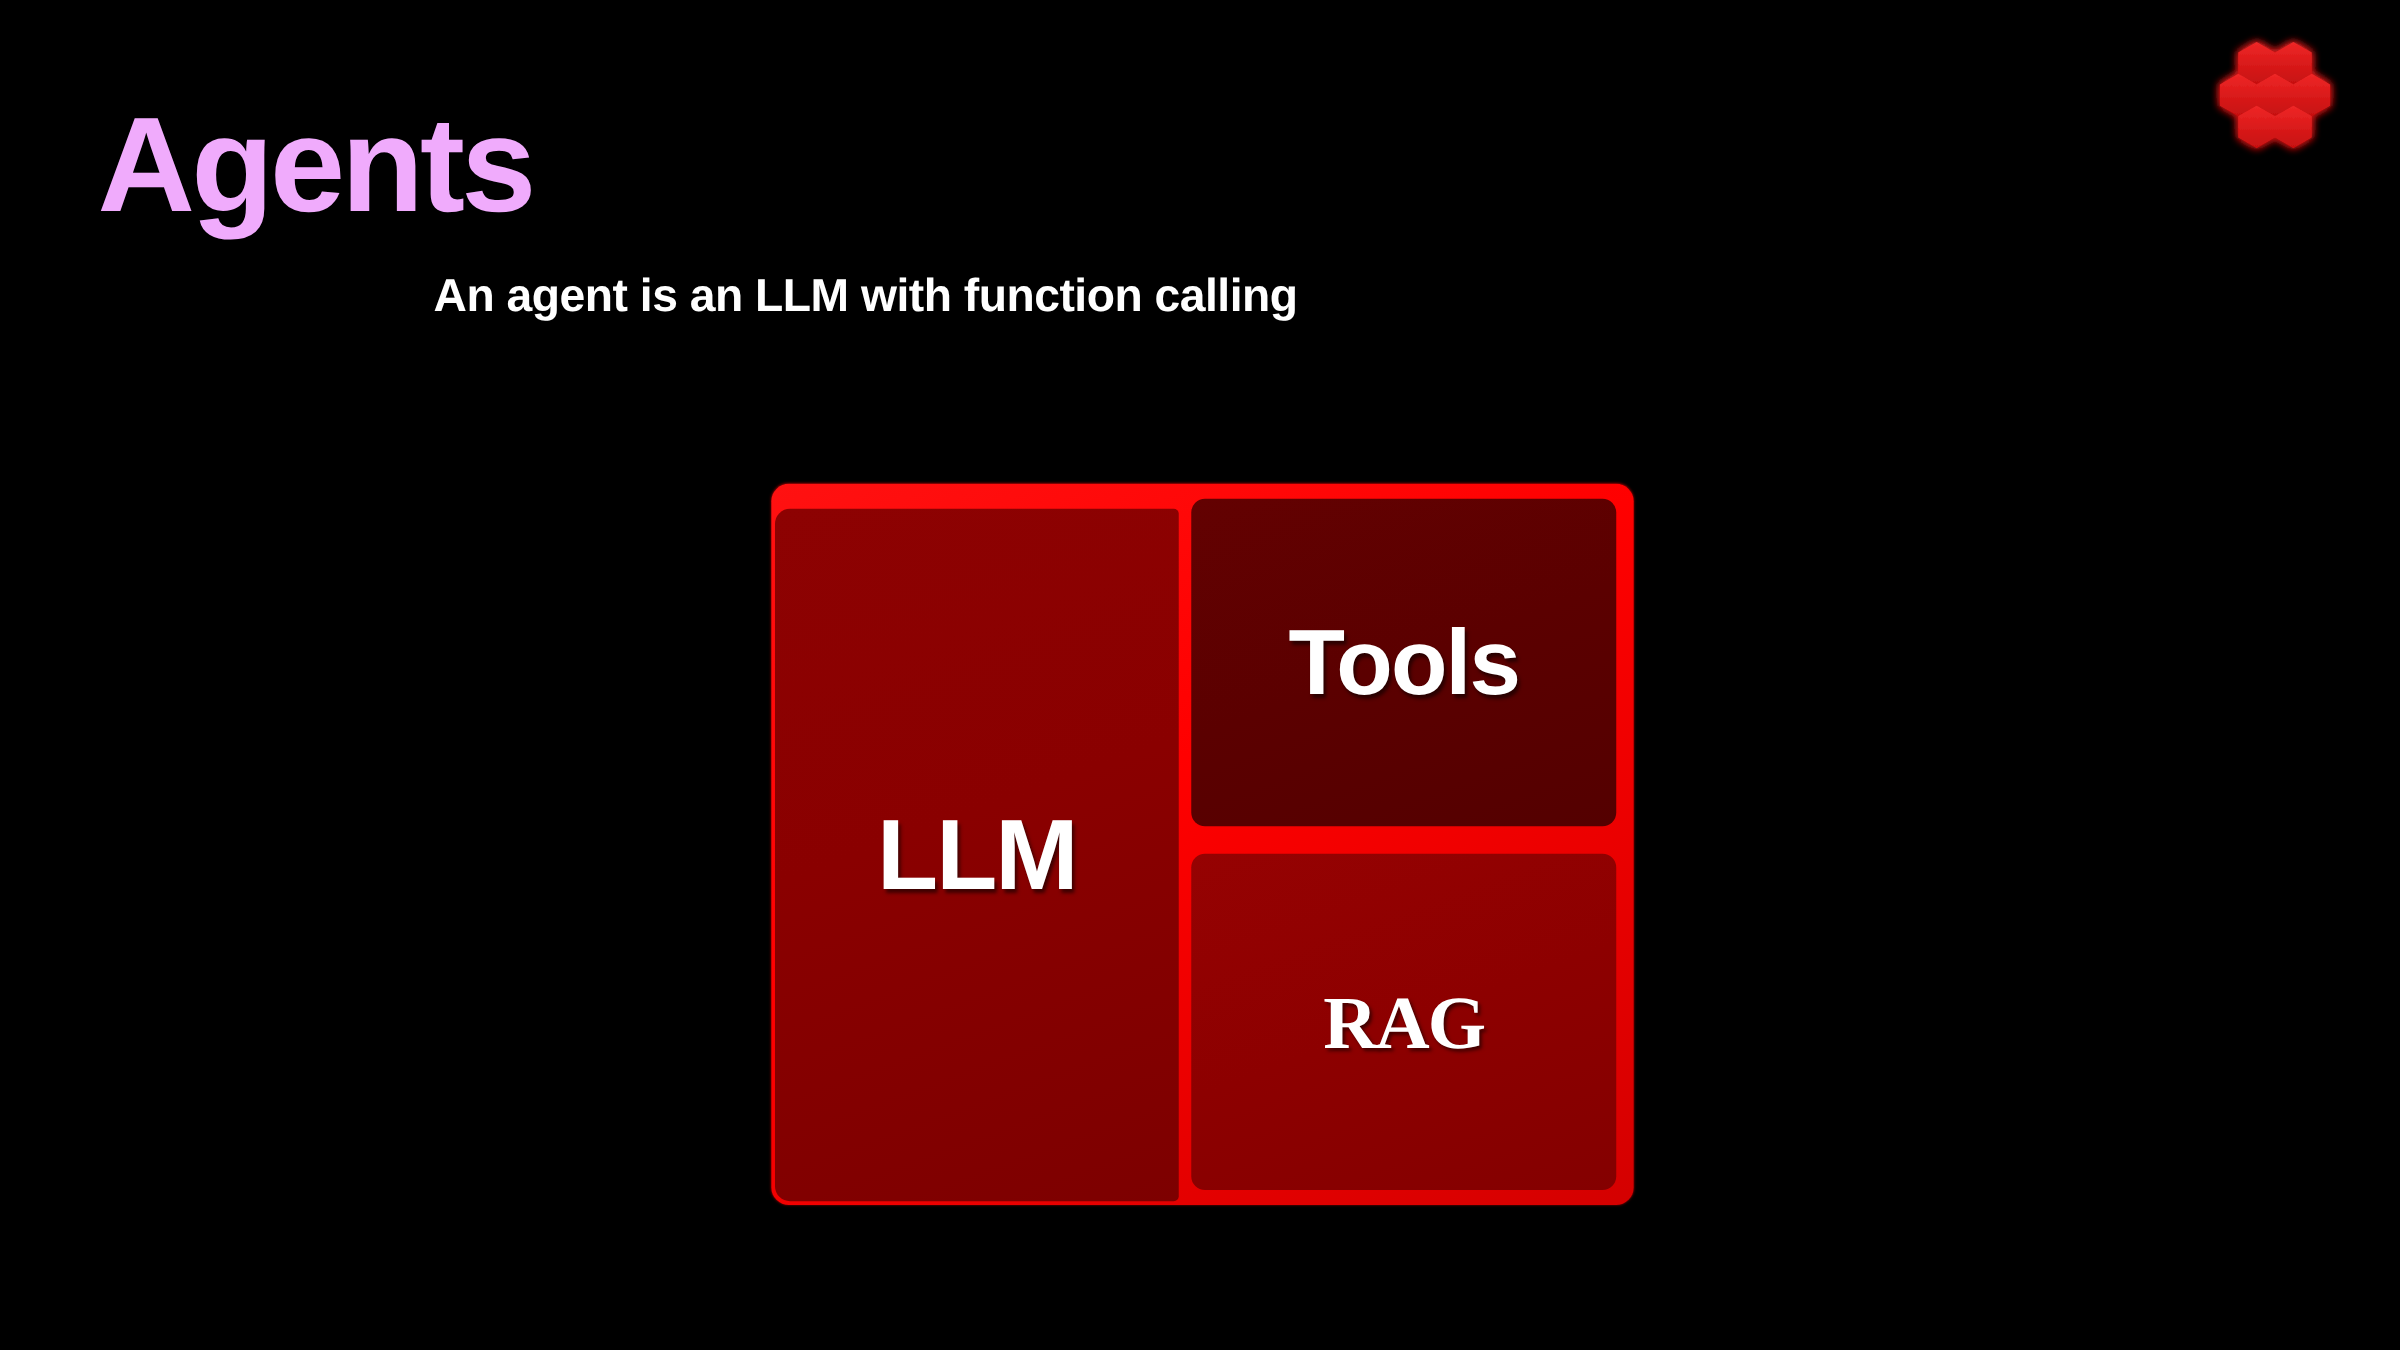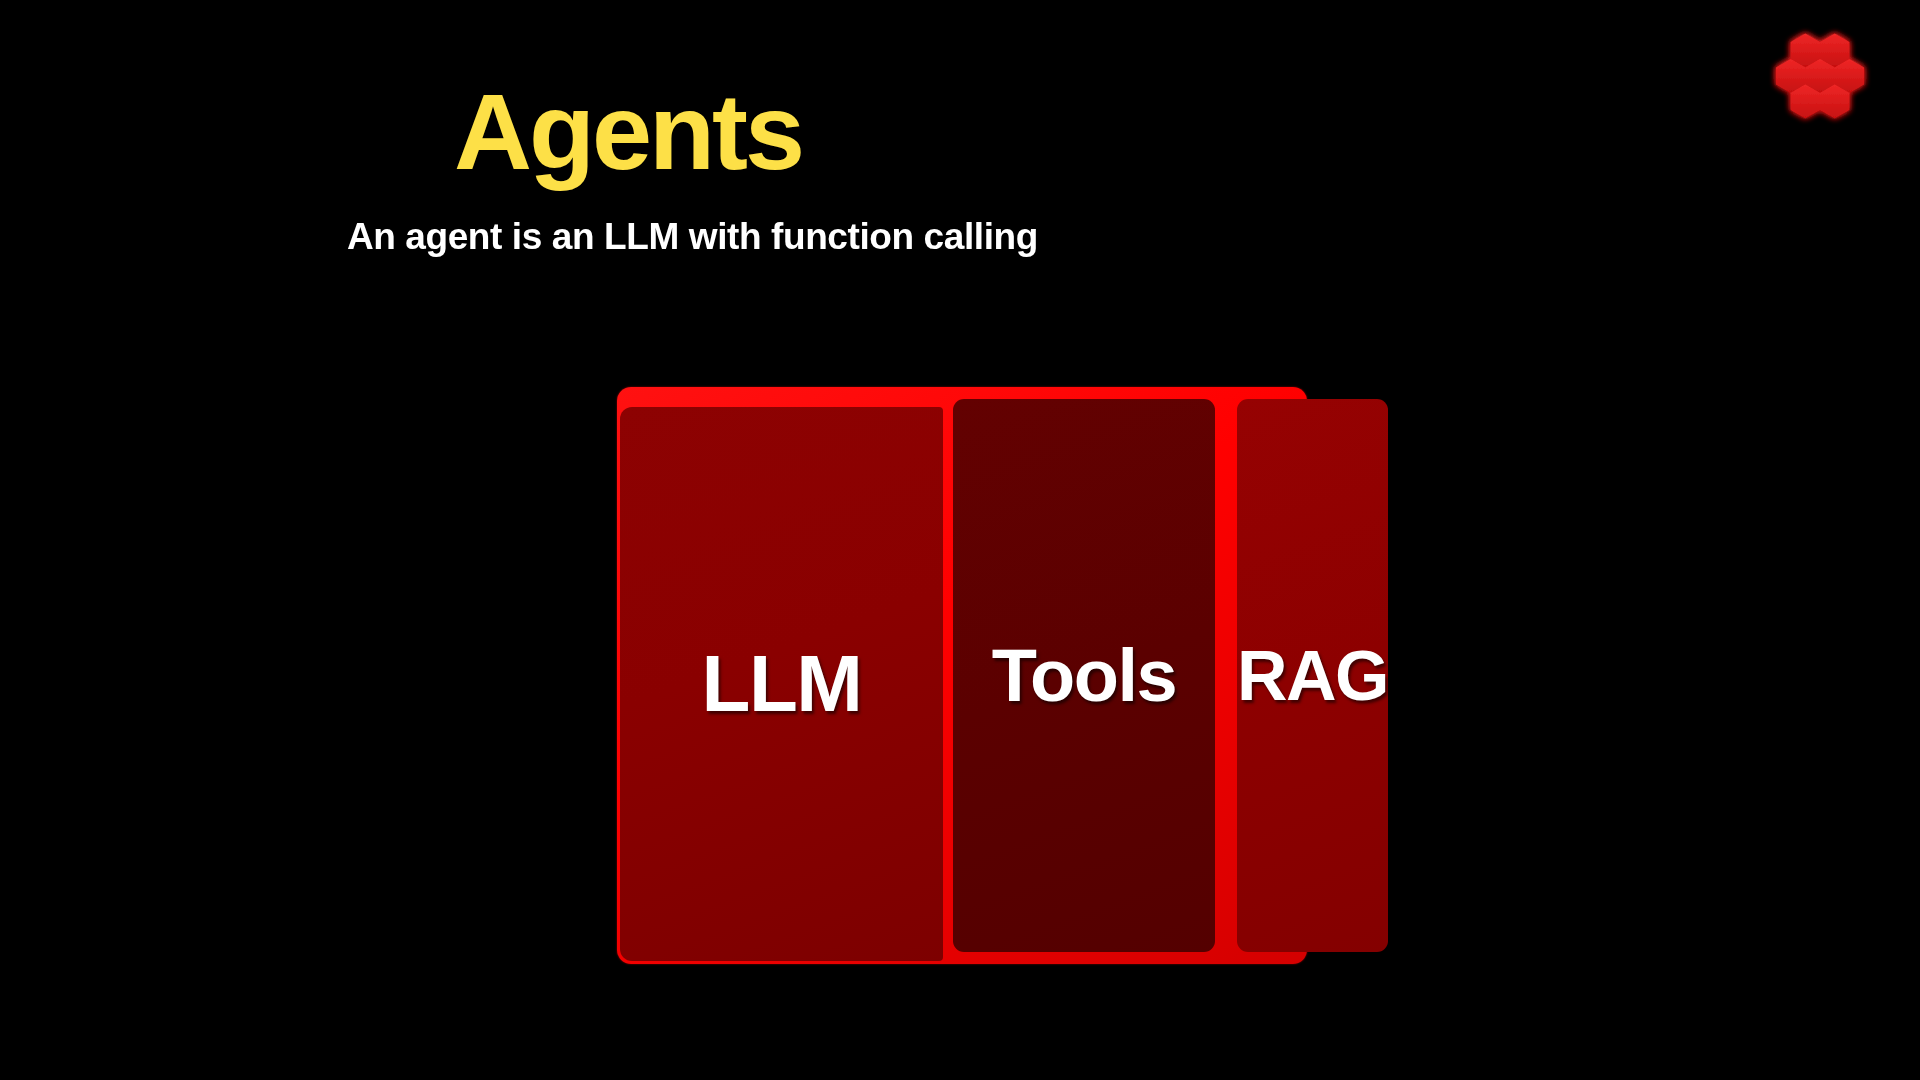--- a/index.html
+++ b/index.html
@@ -30,24 +30,23 @@
     position: absolute;
     left: 78px;
     top: 78px;
     width: 1100px;
   }
 
   .slide-title {
     font-size: 108px;
     line-height: 1.0;
     font-weight: 700;
-    color: #fde047;
+    color: #f0abfc;
     letter-spacing: -3px;
     white-space: nowrap;
-    text-align: center;
   }
 
   .slide-subtitle {
     margin-top: 26px;
     font-size: 37px;
     line-height: 1.36;
     font-weight: 700;
     color: #ffffff;
     letter-spacing: -0.4px;
     max-width: 960px;
@@ -101,20 +100,21 @@
     height: 100%;
     background: linear-gradient(160deg, #8d0202 0%, #8a0000 45%, #7d0000 100%);
     border-radius: 12px 4px 4px 12px;
   }
 
   
   .col-right {
     position: relative;
     flex: 1 1 auto;
     display: flex;
+    flex-direction: column;
     padding: 12px 14px 12px 10px;
     gap: 22px;
   }
 
   .panel-tools {
     flex: 0 0 262px;
     background: linear-gradient(160deg, #630101 0%, #5b0000 50%, #540000 100%);
     border-radius: 11px;
   }
 
@@ -128,21 +128,21 @@
     font-size: 78px;
     font-weight: 700;
     color: #ffffff;
     letter-spacing: -1.5px;
     line-height: 1;
     text-shadow: 2px 3px 3px rgba(0,0,0,0.55);
   }
 
   .panel-llm .panel-label   { font-size: 80px; }
   .panel-tools .panel-label { font-size: 74px; }
-  .panel-rag .panel-label   { font-size: 70px; }
+  .panel-rag .panel-label   { font-size: 60px; font-family: Liberation Serif, serif; }
 </style>
 </head>
 <body>
 
 <div class="slide">
 
   <div class="heading-block">
     <h1 class="slide-title">Agents</h1>
     <div class="slide-subtitle">
       <span class="subtitle-line">An agent is an LLM with function calling</span>

